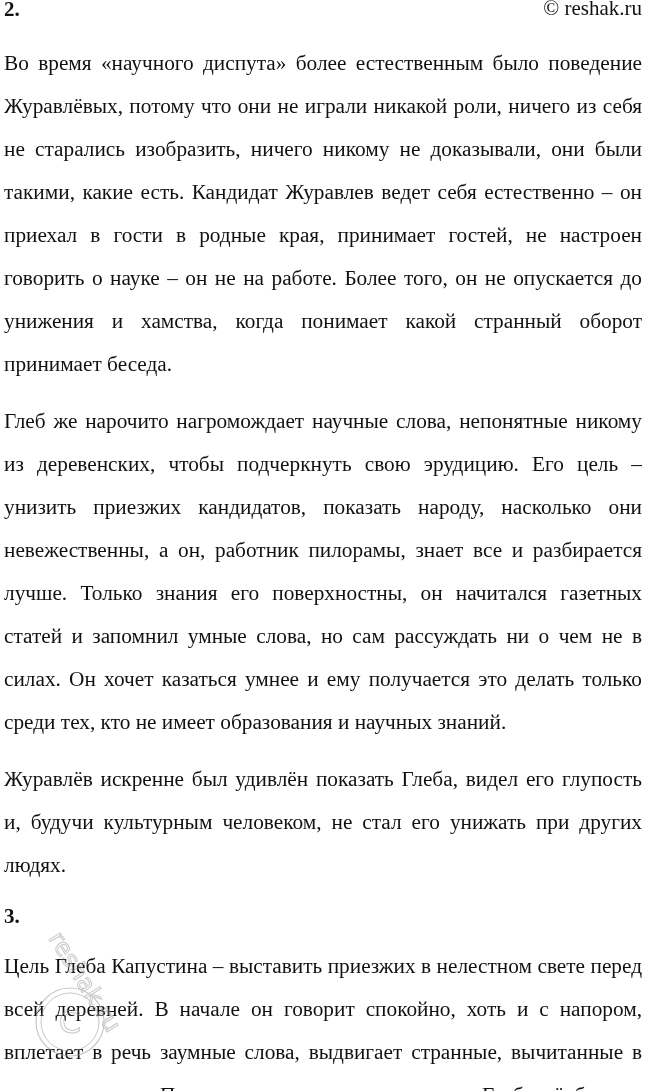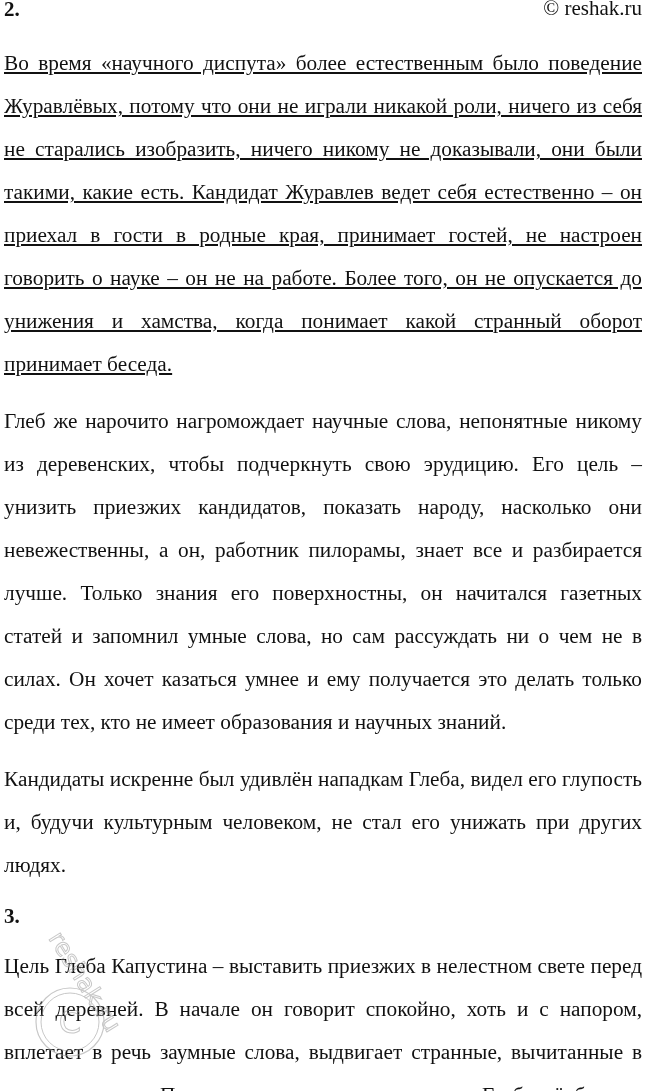--- a/index.html
+++ b/index.html
@@ -43,21 +43,21 @@
     .para {
       margin: 0;
       font-size: 21.3px;
       line-height: 43px;
       text-align: justify;
       text-align-last: left;
     }
     .para + .para {
       margin-top: 14px;
     }
-    .p1 { margin-top: 16px; text-decoration: underline; }
+    .p1 { margin-top: 16px; }
     .section-heading {
       font-weight: bold;
       font-size: 21px;
       line-height: 26px;
       margin: 16px 0 0 0;
     }
     .p4 { margin-top: 16px !important; }
     .watermark {
       position: absolute;
       left: 8px;
@@ -72,21 +72,21 @@
 <body>
 
 <div class="page">
   <div class="header-row">
     <span class="section-number">2.</span>
     <span class="copyright">© reshak.ru</span>
   </div>
 
   <p class="para p1">Во время «научного диспута» более естественным было поведение Журавлёвых, потому что они не играли никакой роли, ничего из себя не старались изобразить, ничего никому не доказывали, они были такими, какие есть. Кандидат Журавлев ведет себя естественно – он приехал в гости в родные края, принимает гостей, не настроен говорить о науке – он не на работе. Более того, он не опускается до унижения и хамства, когда понимает какой странный оборот принимает беседа.</p>
   <p class="para">Глеб же нарочито нагромождает научные слова, непонятные никому из деревенских, чтобы подчеркнуть свою эрудицию. Его цель – унизить приезжих кандидатов, показать народу, насколько они невежественны, а он, работник пилорамы, знает все и разбирается лучше. Только знания его поверхностны, он начитался газетных статей и запомнил умные слова, но сам рассуждать ни о чем не в силах. Он хочет казаться умнее и ему получается это делать только среди тех, кто не имеет образования и научных знаний.</p>
-  <p class="para">Кандидаты искренне был удивлён нападкам Глеба, видел его глупость и, будучи культурным человеком, не стал его унижать при других людях.</p>
+  <p class="para">Журавлёв искренне был удивлён показать Глеба, видел его глупость и, будучи культурным человеком, не стал его унижать при других людях.</p>
 
   <div class="section-heading">3.</div>
 
   <p class="para p4">Цель Глеба Капустина – выставить приезжих в нелестном свете перед всей деревней. В начале он говорит спокойно, хоть и с напором, вплетает в речь заумные слова, выдвигает странные, вычитанные в газетах тезисы. По мере продолжения разговора Глеб всё больше начинает раздражаться и злиться. Его голос звучит всё громче, слова он произносит всё злее и наглее, он всё жёстче старается поучать и отчитывать Журавлёвых, а в конце разговора в его голосе уже звучит жестокость. Кандидаты наук не поддерживают абсурдного спора, а Капустин совершенно искренне ощущает свою победу и говорит ехидно, с усмешкой, показывая свое превосходство.</p>
 </div>
 
 <div class="watermark">
   <svg width="150" height="150" viewBox="0 0 150 150">
     <circle cx="62" cy="92" r="34" fill="none" stroke="#9a9a9a" stroke-width="1.2"></circle>
     <circle cx="62" cy="92" r="29" fill="none" stroke="#9a9a9a" stroke-width="1"></circle>

